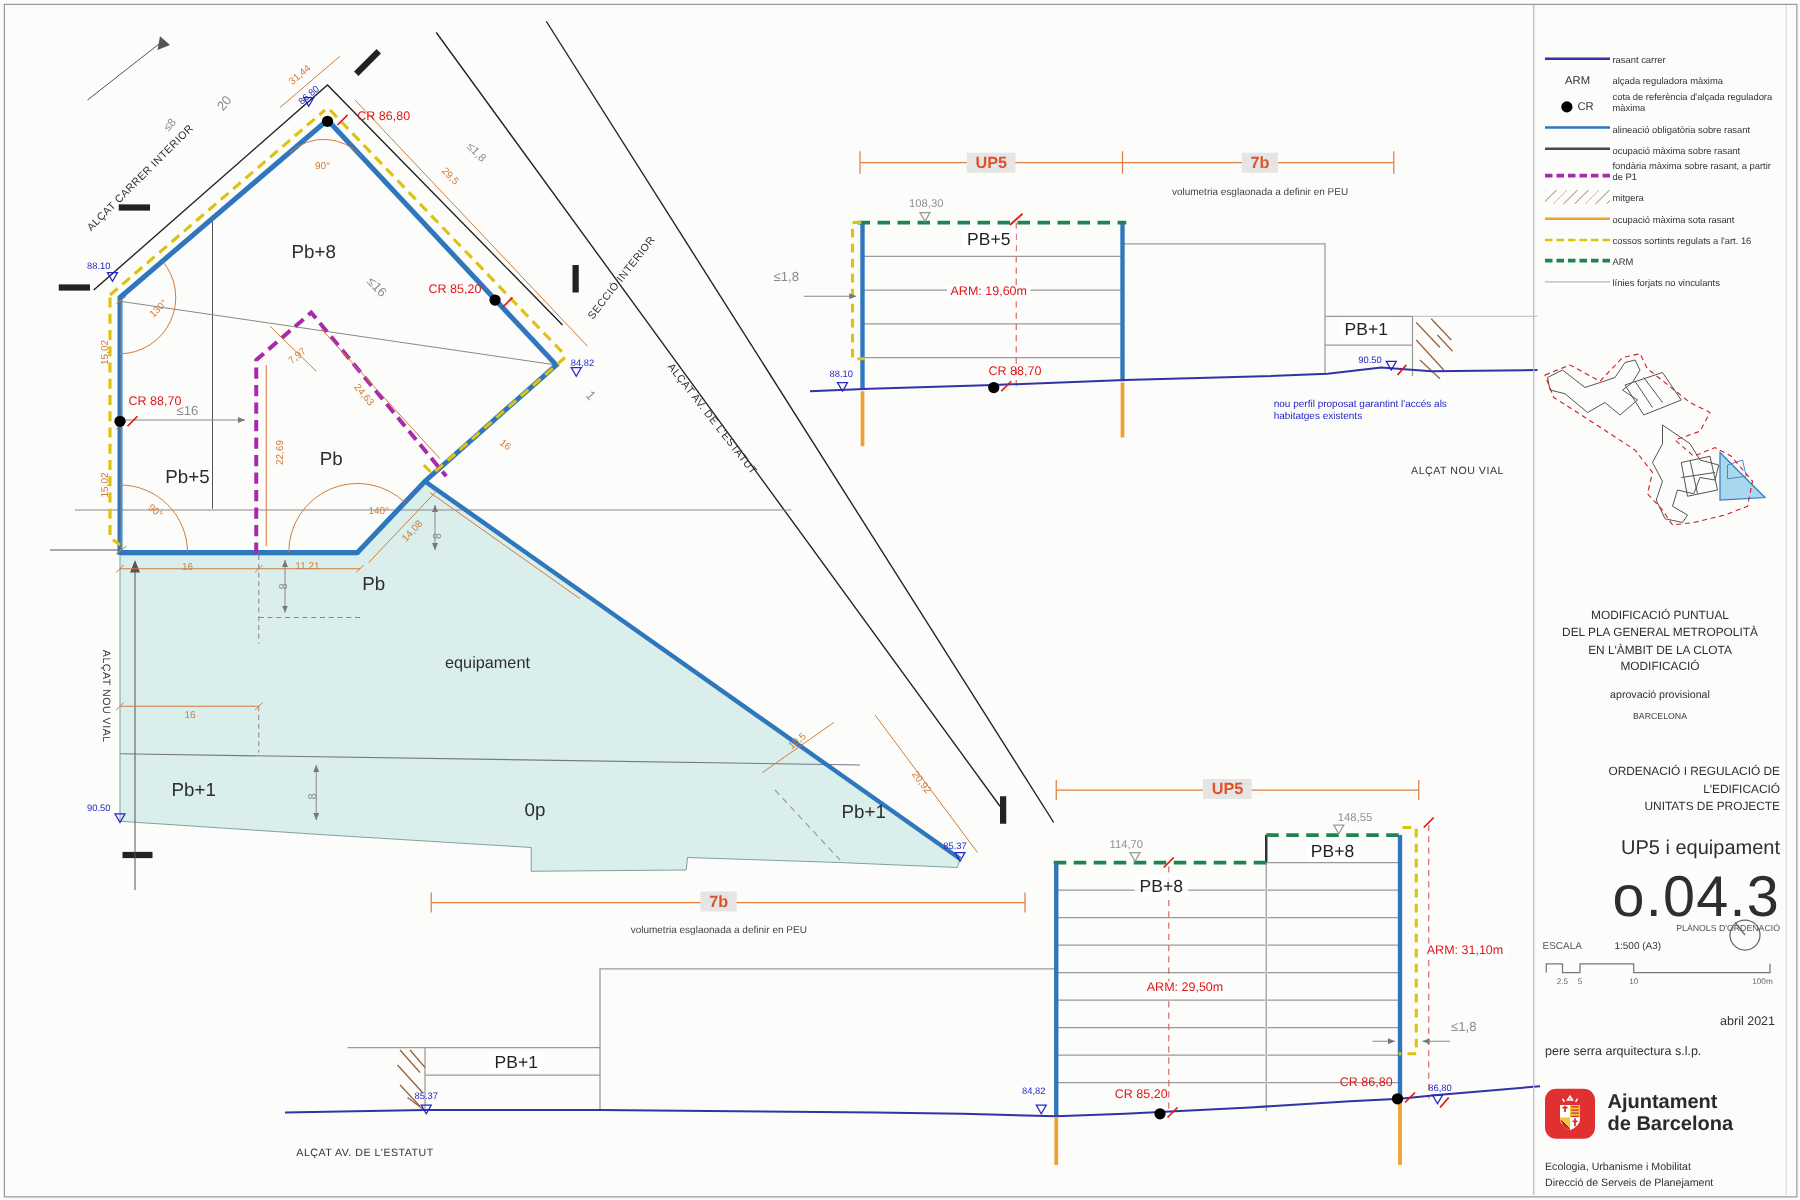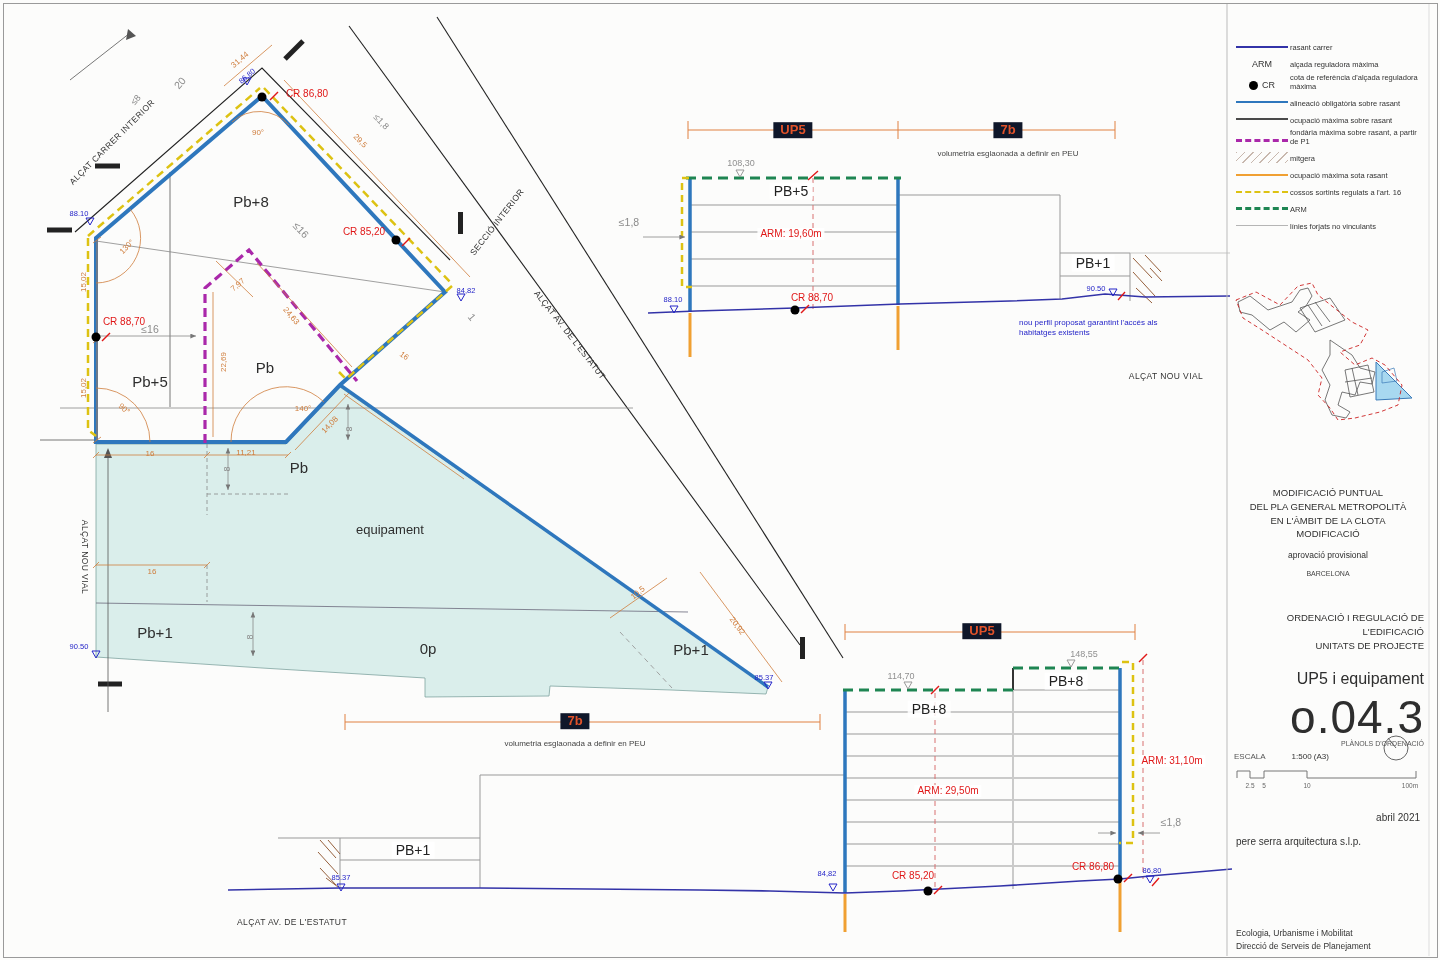--- a/index.html
+++ b/index.html
@@ -10,21 +10,21 @@
   .lbl{position:absolute;transform:translate(-50%,-50%);font-size:8px;color:#3c3c3c;white-space:nowrap;line-height:1.2;text-align:center;}
   .dim{color:#cf7d3c;font-size:8px;}
   .dimg{color:#8b8b8b;font-size:9px;}
   .lg{font-size:10.5px;}
   .lvl{color:#2525c8;font-size:7.5px;}
   .lvlg{color:#909090;font-size:9px;text-align:right;}
   .cr{color:#e01818;font-size:10px;}
   .zone{font-size:15px;color:#2e2e2e;}
   .zoneq{font-size:13px;color:#2e2e2e;}
   .zoneb{font-size:14px;color:#222;background:rgba(255,255,255,.85);padding:0 4px;}
-  .span{color:#e0522a;font-size:13px;font-weight:bold;background:#0f172a;padding:0 7px;}
+  .span{color:#e0522a;font-size:13px;font-weight:bold;background:#e5e5e5;padding:0 7px;}
   .note{font-size:8px;color:#444;}
   .noteb{font-size:8px;color:#2525c8;text-align:left;}
   .cap{font-size:8.5px;color:#333;letter-spacing:.4px;}
   .arm{color:#e01818;font-size:10px;background:rgba(255,255,255,.9);padding:0 3px;}
   
   #legend{position:absolute;left:1234px;top:40px;width:192px;}
   .leg-row{display:flex;align-items:flex-end;margin-bottom:4px;}
   .sw{flex:0 0 56px;display:flex;align-items:center;justify-content:center;height:12px;margin-top:1px;}
   .ln{width:52px;height:0;}
   .ln-navy{border-top:2px solid #3333a8;}
@@ -473,19 +473,39 @@
     <span style="color:#333">1:500 (A3)</span>
   </div>
 </div>
 <span class="tick" style="left:1250px;top:782px;">2.5</span>
 <span class="tick" style="left:1264px;top:782px;">5</span>
 <span class="tick" style="left:1307px;top:782px;">10</span>
 <span class="tick" style="left:1410px;top:782px;">100m</span>
 <div id="datebox">abril 2021</div>
 <div id="author">pere serra arquitectura s.l.p.</div>
 
+<div id="logo">
+  <div class="badge">
+    <svg width="40" height="40" viewBox="0 0 40 40">
+      <path d="M20,6 l2,3 h-4 z M14,8 l1.5,2.5 M26,8 l-1.5,2.5" stroke="#fff" stroke-width="1.2" fill="none"></path>
+      <path d="M12,13 h16 v10 q0,7 -8,10 q-8,-3 -8,-10 z" fill="#fff"></path>
+      <path d="M12,13 h8 v10 h-8 z" fill="#fff"></path>
+      <path d="M14,15 h4 M16,13.5 v5" stroke="#d03030" stroke-width="1.4"></path>
+      <path d="M20,13 h8 v10 h-8 z" fill="#f2c53d"></path>
+      <path d="M21,14.5 h6 M21,17 h6 M21,19.5 h6 M21,22 h6" stroke="#d03030" stroke-width="1"></path>
+      <path d="M12,23 q0,7 8,10 l0,-10 z" fill="#f2c53d"></path>
+      <path d="M13,25 q2,5 7,7 M13.8,28 q2,3 6.2,4.6" stroke="#d03030" stroke-width="1"></path>
+      <path d="M20,23 l0,10 q8,-3 8,-10 z" fill="#fff"></path>
+      <path d="M22,26 h4 M24,23.5 v6.5" stroke="#d03030" stroke-width="1.4"></path>
+    </svg>
+  </div>
+  <div class="orgname">
+    <div>Ajuntament</div>
+    <div>de Barcelona</div>
+  </div>
+</div>
 <div id="dept">
   <div>Ecologia, Urbanisme i Mobilitat</div>
   <div>Direcció de Serveis de Planejament</div>
 </div>
 
 <div class="frame"></div>
 </div>
 
 </body></html>

